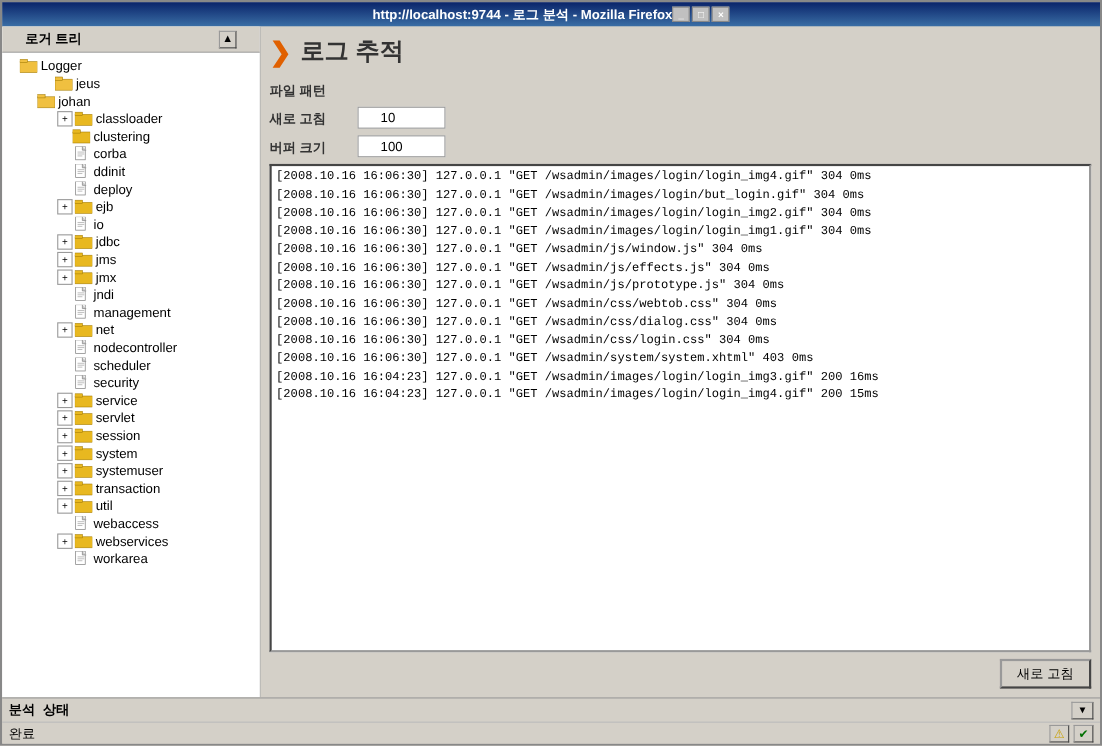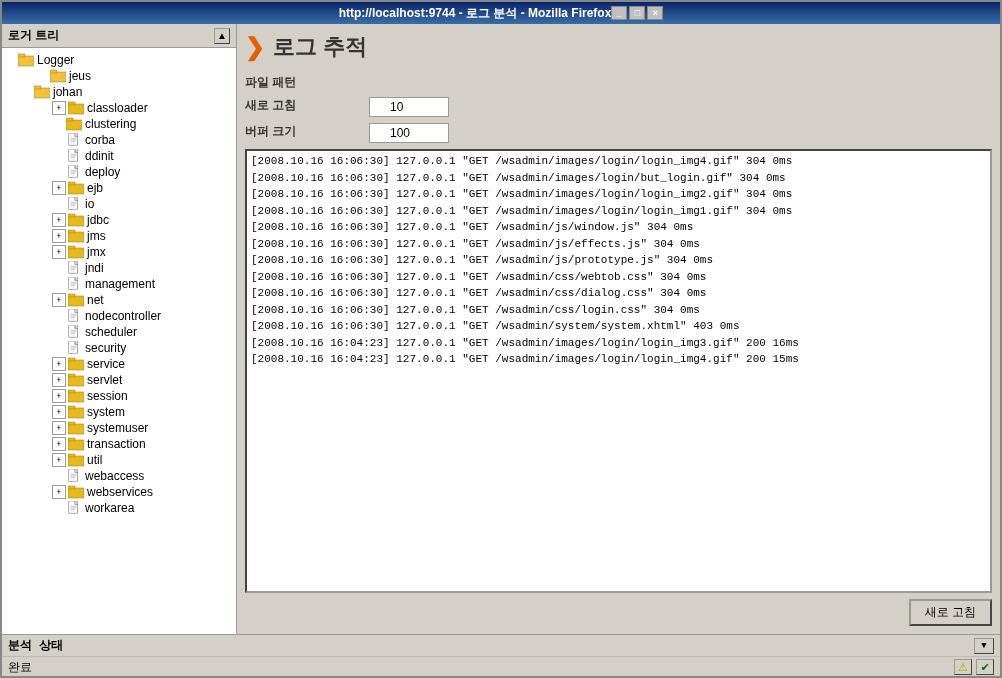--- a/index.html
+++ b/index.html
@@ -47,21 +47,21 @@
       width: 235px;
       background: #ffffff;
       border-right: 1px solid #999;
       display: flex;
       flex-direction: column;
     }
 
     .left-panel-header {
       background: #d4d0c8;
       border-bottom: 1px solid #999;
-      padding: 3px 6px;
+      padding: 3px 21px;
       display: flex;
       align-items: center;
       justify-content: space-between;
     }
 
     .left-panel-header-text {
       font-weight: bold;
       font-size: 12px;
     }
 
@@ -130,23 +130,22 @@
     }
 
     .page-title {
       font-size: 22px;
       font-weight: bold;
       color: #333;
     }
 
     .form-row {
       display: flex;
-      align-items: flex-start;
+      align-items: flex-end;
       margin-bottom: 6px;
-      gap: 44px;
     }
 
     .form-label {
       width: 80px;
       font-size: 12px;
       font-weight: bold;
       color: #333;
     }
 
     .form-value {

